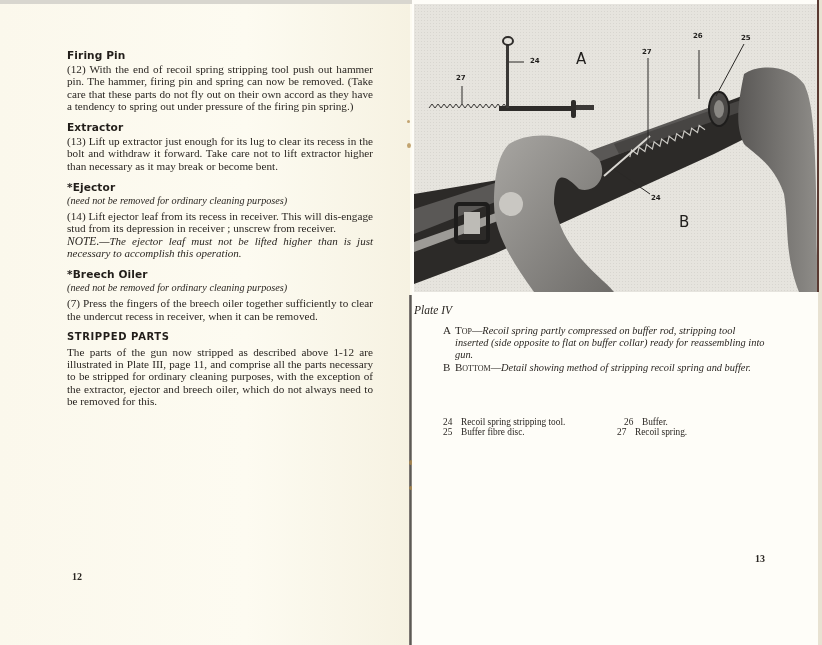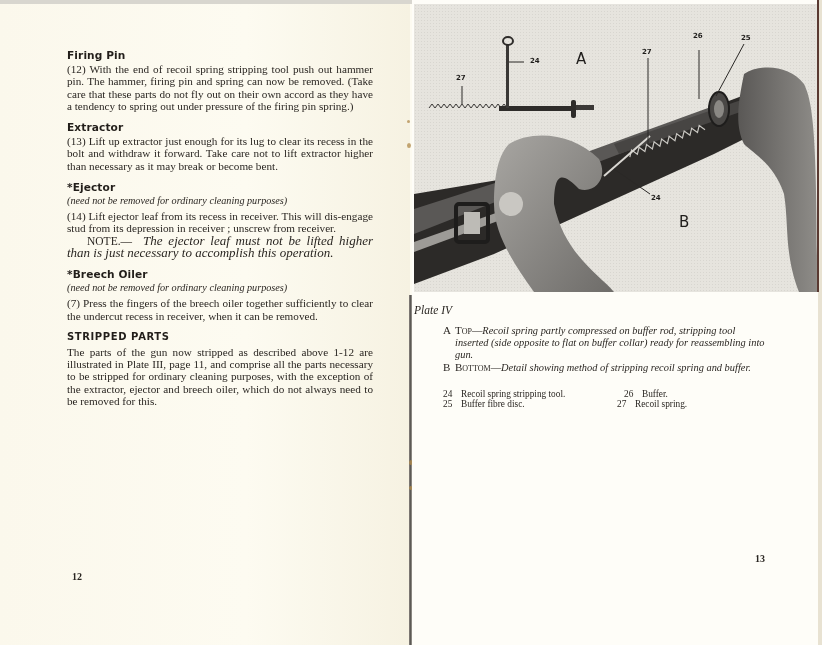--- a/index.html
+++ b/index.html
@@ -37,22 +37,22 @@
     }
     .h-caps {
       font-family: "DejaVu Sans", "Liberation Sans", sans-serif;
       font-weight: bold; font-size: 10px; color: #221e1a;
       letter-spacing: .6px; margin: 0 0 3px 0;
     }
     .para { margin: 0 0 9px 0; }
     .para p { margin: 0; }
     .italic-note { font-style: italic; font-size: 10.2px; margin: 0 0 3px 0; }
     .note { margin: 0; }
-    .note .lead { font-size: 11.5px; margin-left: 20px; }
-    .note .rest { font-style: italic; font-size: 13px; margin-left: 11px; }
+    .note .lead { font-style: italic; font-size: 11.5px; }
+    .note .rest { font-style: italic; font-size: 11px; }
 
     .pnum { position: absolute; font-size: 10px; font-weight: bold; color: #2a2622; }
 
     .photo {
       position: absolute; left: 414px; top: 4px; width: 403px; height: 288px;
       background: #e4e2dc; overflow: hidden;
     }
     .photo svg { position: absolute; left: 0; top: 0; }
     .photo-label {
       position: absolute; font-family: "DejaVu Sans", "Liberation Sans", sans-serif;
@@ -67,21 +67,21 @@
       position: absolute; left: 414px; top: 304px; width: 403px; text-align: left;
       font-style: italic; font-size: 11.5px;
     }
     .caption {
       position: absolute; left: 455px; width: 310px; font-size: 10.4px; line-height: 11.8px;
     }
     .caption .key { position: absolute; left: -12px; top: 0; font-size: 11px; }
     .caption .head { font-variant: small-caps; font-size: 11px; }
     .caption .desc { font-style: italic; }
     .legend { position: absolute; left: 443px; top: 389px; width: 330px; font-size: 9.3px; line-height: 10.4px; }
-    .legend .item { position: absolute; white-space: nowrap; }
+    .legend .item { position: absolute; white-space: nowrap; margin-top: 28px; }
     .legend .num { display: inline-block; width: 18px; }
   </style>
 </head>
 <body>
 
 <div class="topstrip"></div>
 
 <div class="page-left"></div>
 <div class="gutter"></div>
 <div class="stain" style="left:407px;top:120px;width:3px;height:3px;"></div>

